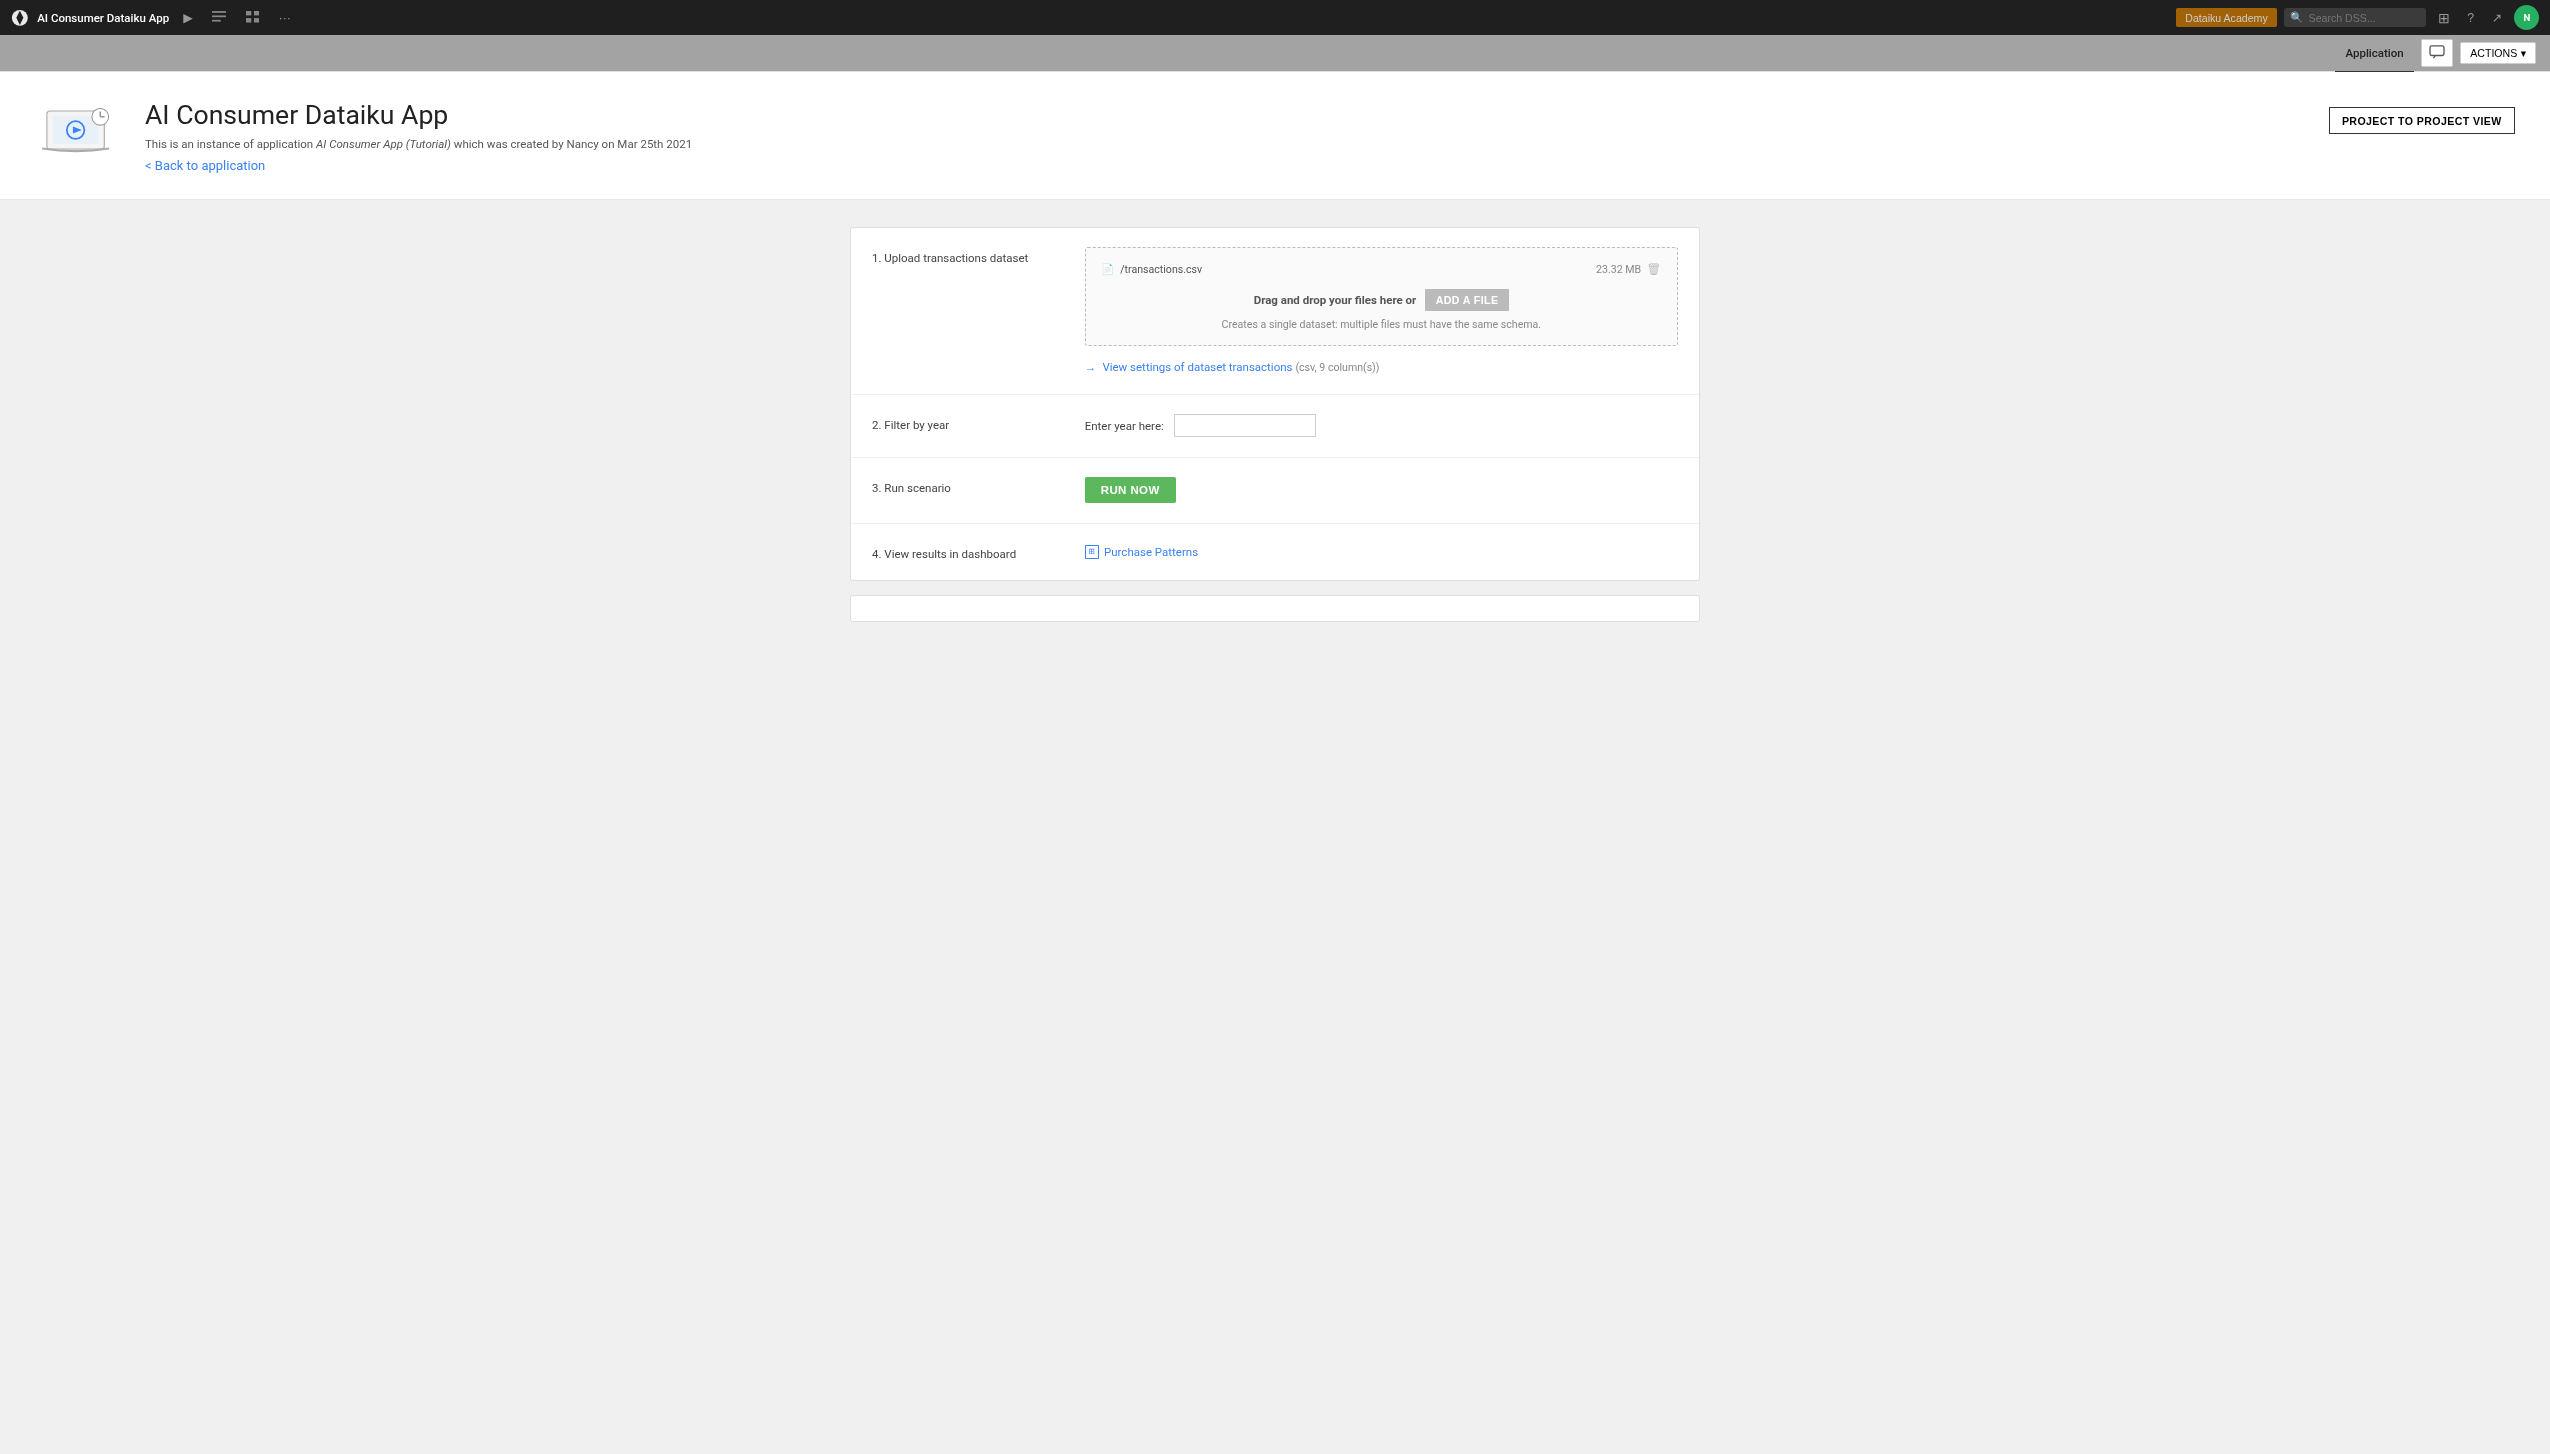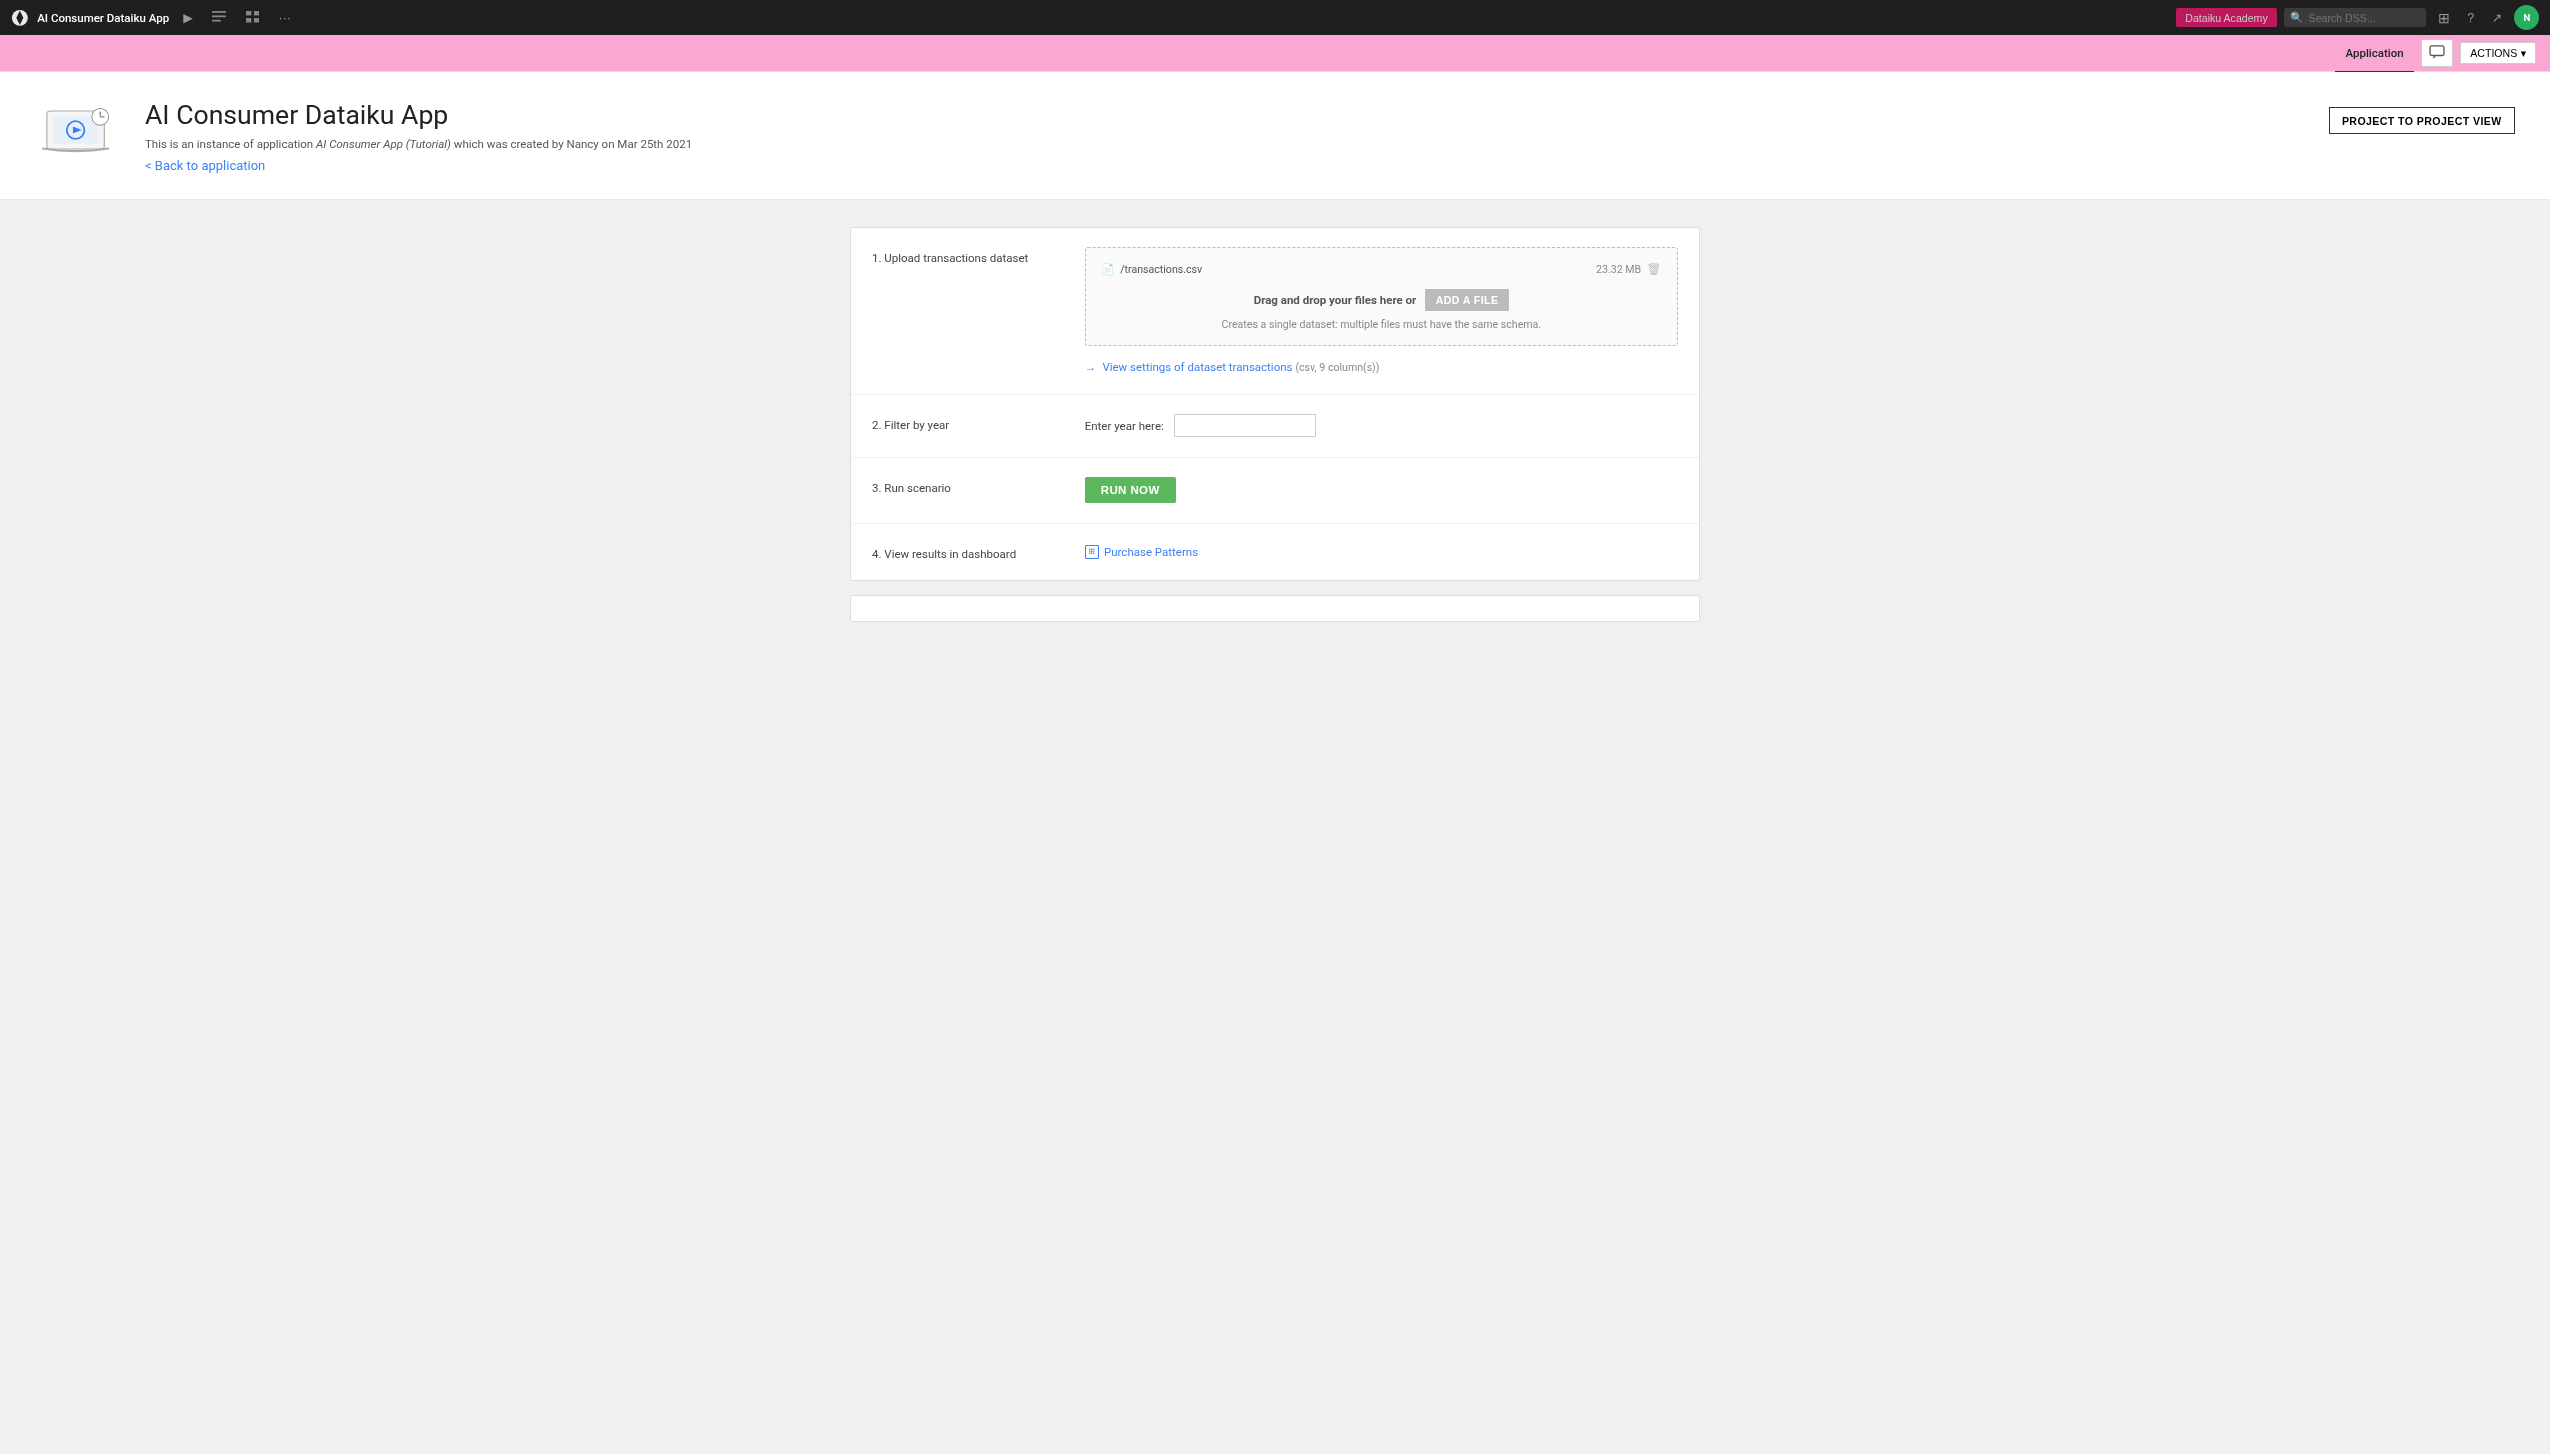--- a/index.html
+++ b/index.html
@@ -42,21 +42,21 @@
       padding: 3.5px 5.3px;
       display: flex;
       align-items: center;
     }
     .top-nav-right {
       display: flex;
       align-items: center;
       gap: 7px;
     }
     .academy-btn {
-      background: #be185d;
+      background: #a16207;
       color: #ccc;
       border: none;
       padding: 3.5px 8.9px;
       font-size: 10.6px;
       cursor: pointer;
       border-radius: 1.8px;
     }
     .search-box {
       background: #3b3b3b;
       border: none;
@@ -87,21 +87,21 @@
       font-size: 9.7px;
       font-weight: bold;
       display: flex;
       align-items: center;
       justify-content: center;
       cursor: pointer;
     }
 
     
     .secondary-nav {
-      background: #f9a8d4;
+      background: #a3a3a3;
       border-bottom: 0.9px solid #e0e0e0;
       height: 37px;
       display: flex;
       align-items: center;
       justify-content: flex-end;
       padding: 0 14px;
       gap: 7px;
     }
     .tab-item {
       padding: 0 10.6px;

